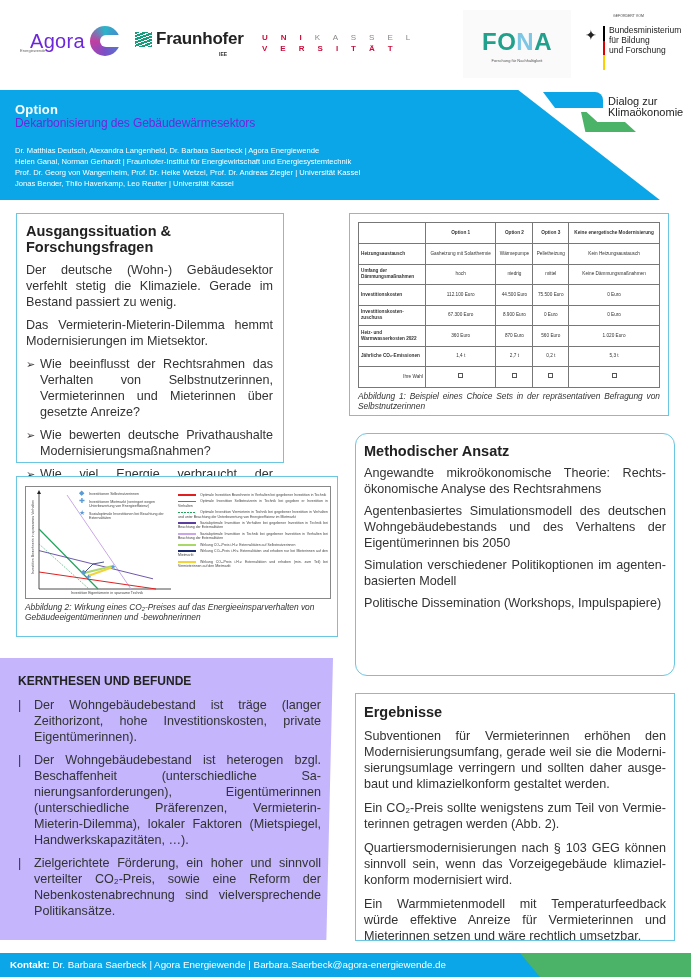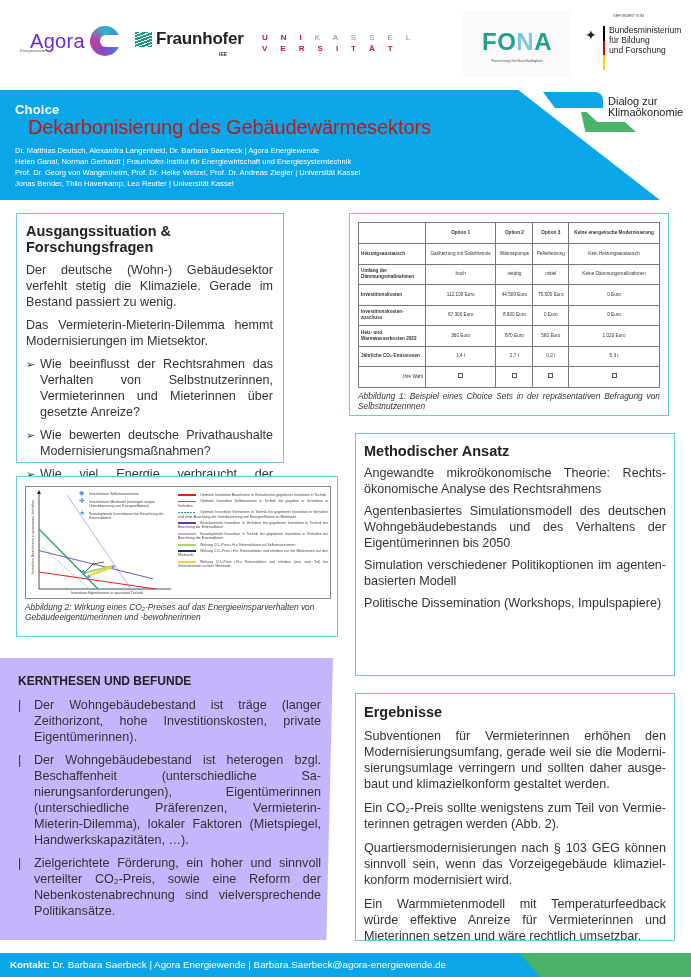--- a/index.html
+++ b/index.html
@@ -38,21 +38,21 @@
   .bmbf-eagle { position: absolute; left: 0; top: 16px; width: 14px; height: 14px; font-size: 14px; line-height: 14px; color: #222; }
   .bmbf-flag { position: absolute; left: 18px; top: 14px; width: 2px; height: 44px;
     background: linear-gradient(#000 0 33%, #dd0000 33% 66%, #ffce00 66% 100%); }
   .bmbf-name { position: absolute; left: 24px; top: 13px; font-size: 8.5px; line-height: 10px; color: #222; }
 
   
   .banner { position: absolute; left: 0; top: 90px; width: 691px; height: 110px; }
   .banner-blue { position: absolute; left: 0; top: 0; width: 691px; height: 110px; background: #0ba6e7;
     clip-path: polygon(0 0, 75% 0, 95.5% 100%, 0 100%); }
   .banner-title { position: absolute; left: 15px; top: 12px; color: #fff; font-size: 13px; font-weight: bold; letter-spacing: 0.2px; }
-  .banner-sub { position: absolute; left: 28px; top: 26px; color: #b91c1c; font-size: 20px; font-weight: normal; letter-spacing: -0.1px; }
+  .banner-sub { position: absolute; left: 15px; top: 26px; color: #6d28d9; font-size: 12px; font-weight: normal; letter-spacing: -0.1px; }
   .authors { position: absolute; left: 15px; top: 55px; color: #fff; font-size: 7.6px; line-height: 11px; }
 
   .dialog-logo { position: absolute; left: 543px; top: 2px; width: 148px; height: 58px; }
   .dz-blue { position: absolute; left: 0; top: 0; width: 60px; height: 16px; background: #0ba6e7;
     clip-path: polygon(0 0, 100% 0, 100% 100%, 20% 100%); border-radius: 0 8px 0 0; }
   .dz-green { position: absolute; left: 38px; top: 20px; width: 55px; height: 20px; background: #4bb368;
     clip-path: polygon(0 0, 10% 0, 30% 50%, 80% 50%, 100% 100%, 8% 100%); }
   .dz-text { position: absolute; left: 65px; top: 4px; font-size: 11px; line-height: 11px; color: #222; }
 
   
@@ -84,21 +84,21 @@
   .leg-left .li { position: relative; padding-left: 11px; margin-bottom: 3px; }
   .leg-left .sym { position: absolute; left: 1px; top: -1px; font-size: 7px; color: #5b9bd5; }
   .leg-right { position: absolute; left: 152px; top: 6px; width: 150px; font-size: 3.5px; line-height: 4.4px; color: #444; }
   .leg-right .li { margin-bottom: 2px; text-align: justify; }
   .leg-right .sw { display: inline-block; width: 18px; height: 1.5px; vertical-align: middle; margin-right: 4px; }
   .axis-x { position: absolute; left: 45px; top: 104px; font-size: 3.6px; color: #444; }
   .axis-y { position: absolute; left: -38px; top: 48px; font-size: 3.6px; color: #444; transform: rotate(-90deg); width: 90px; text-align: center; }
   .chart-caption { font-style: italic; font-size: 8.4px; line-height: 10px; color: #333; margin-top: 3px; padding-left: 2px; }
 
   
-  .box-method { left: 355px; top: 433px; width: 320px; height: 243px; padding: 9px 8px 0 8px; }
+  .box-method { left: 355px; top: 433px; width: 320px; height: 243px; padding: 9px 8px 0 8px; border-radius: 12px; }
   .box-method p { margin-top: 6px; }
 
   
   .kern { position: absolute; left: 0; top: 658px; width: 333px; height: 282px; background: #c4b5fd;
     clip-path: polygon(0 0, 100% 0, 98% 100%, 0 100%); padding: 16px 12px 0 18px; }
   .kern h3 { font-size: 12px; font-weight: bold; color: #222; }
   .kern ul { list-style: none; margin-top: 9px; }
   .kern li { position: relative; padding-left: 16px; font-size: 12.6px; line-height: 16px; text-align: justify; color: #333; margin-bottom: 7px; }
   .kern li .bar { position: absolute; left: 0; top: 0; }
 
@@ -146,21 +146,21 @@
     <div class="bmbf-name">
       <div>Bundesministerium</div>
       <div>für Bildung</div>
       <div>und Forschung</div>
     </div>
   </div>
 </div>
 
 <div class="banner">
   <div class="banner-blue"></div>
-  <div class="banner-title">Choice</div>
+  <div class="banner-title">Option</div>
   <div class="banner-sub">Dekarbonisierung des Gebäudewärmesektors</div>
   <div class="authors">
     <div>Dr. Matthias Deutsch, Alexandra Langenheld, Dr. Barbara Saerbeck | Agora Energiewende</div>
     <div>Helen Ganal, Norman Gerhardt | Fraunhofer-Institut für Energiewirtschaft und Energiesystemtechnik</div>
     <div>Prof. Dr. Georg von Wangenheim, Prof. Dr. Heike Wetzel, Prof. Dr. Andreas Ziegler | Universität Kassel</div>
     <div>Jonas Bender, Thilo Haverkamp, Leo Reutter | Universität Kassel</div>
   </div>
   <div class="dialog-logo">
     <div class="dz-blue"></div>
     <div class="dz-green"></div>

